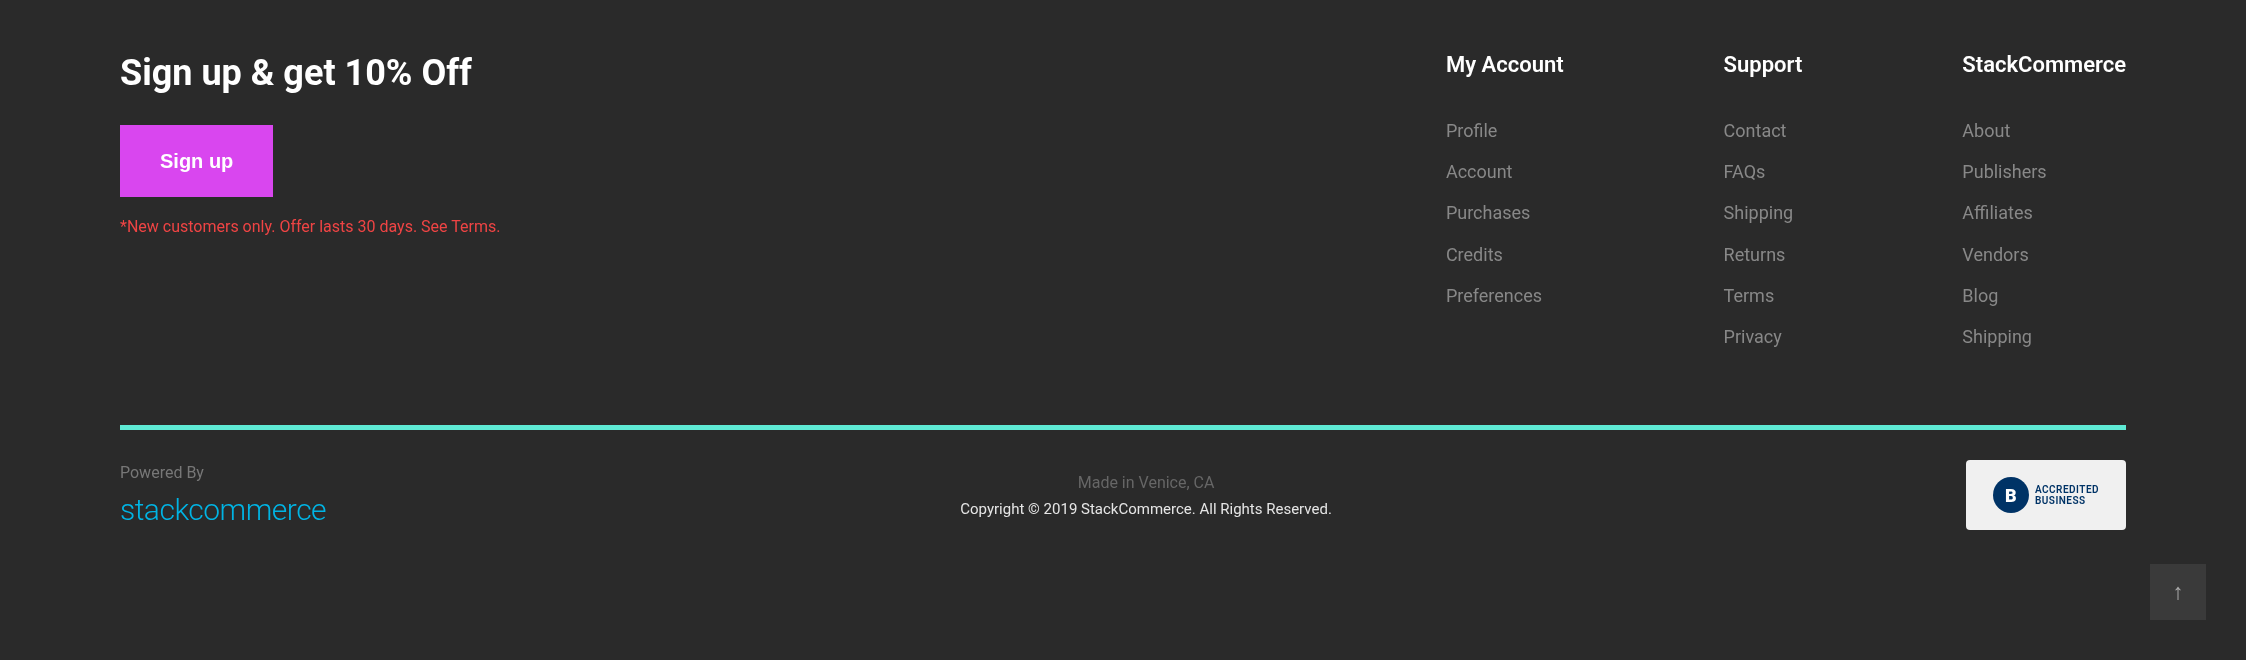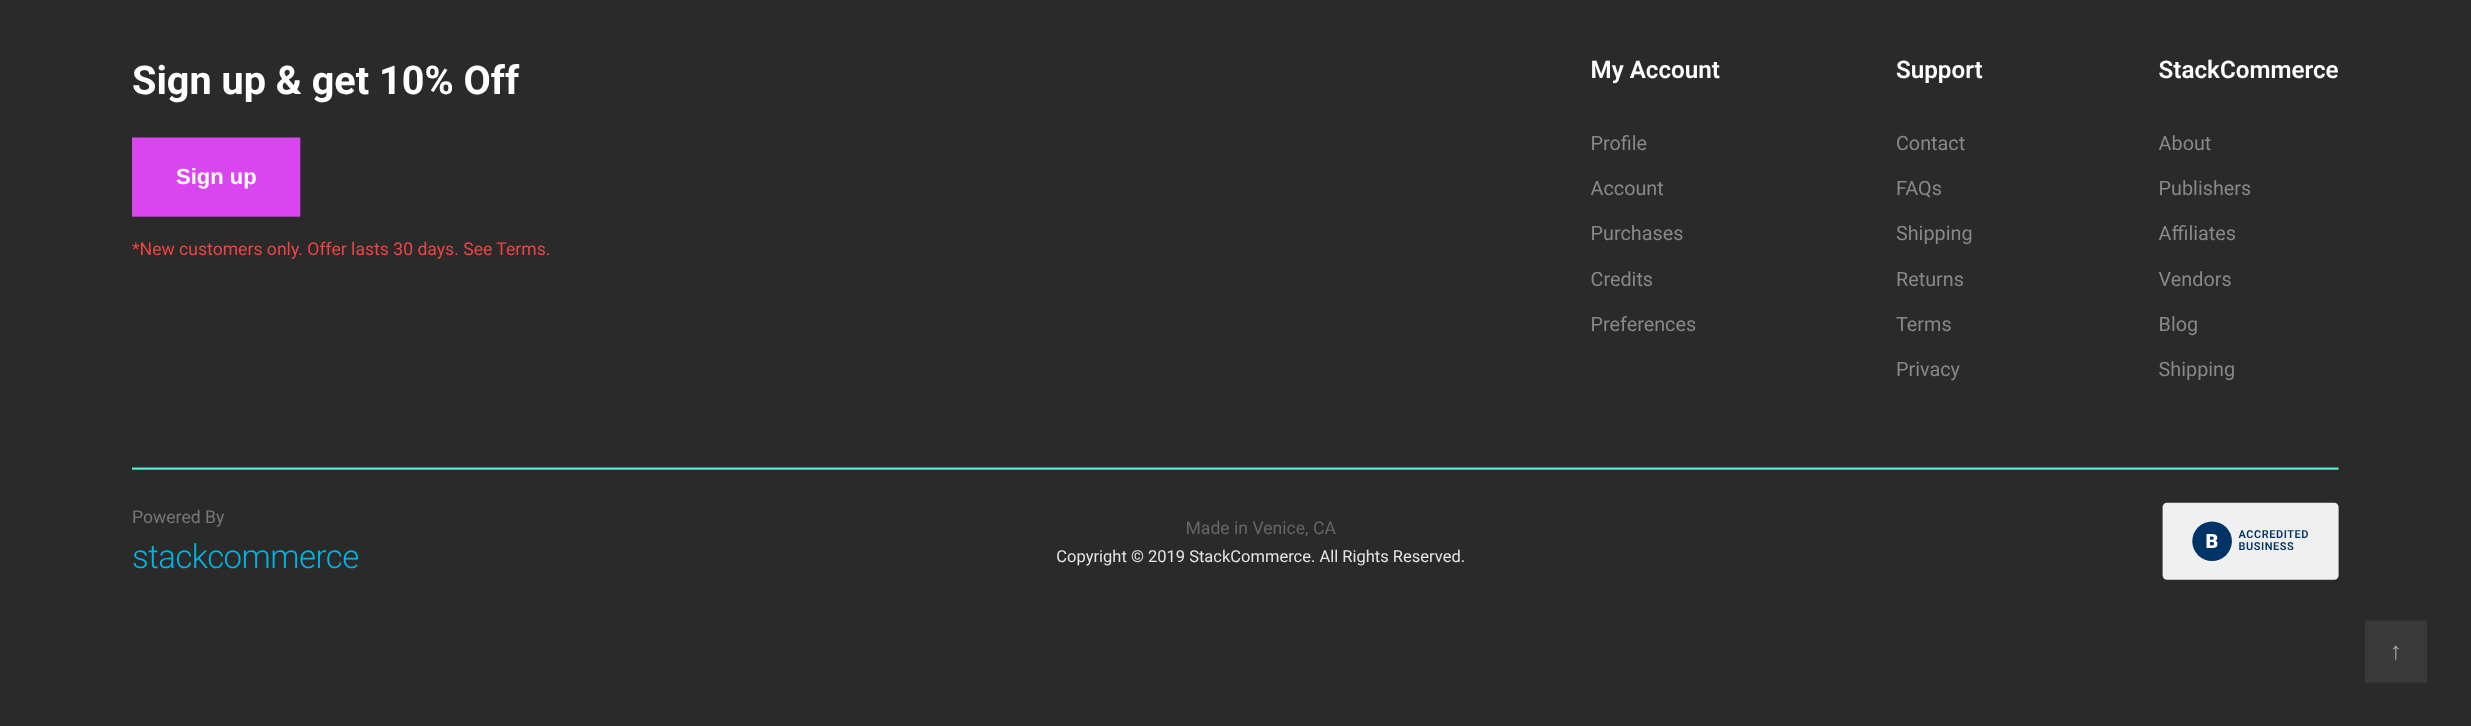--- a/index.html
+++ b/index.html
@@ -102,21 +102,21 @@
       margin-bottom: 16px;
       line-height: 1.4;
       cursor: pointer;
     }
 
     .footer-bottom {
       display: flex;
       justify-content: space-between;
       align-items: center;
       padding-top: 30px;
-      border-top: 2px solid #5eead4;
+      border-top: 5px solid #5eead4;
     }
 
     .powered-by-section {
       display: flex;
       flex-direction: column;
       gap: 10px;
     }
 
     .powered-by-text {
       color: #777;

